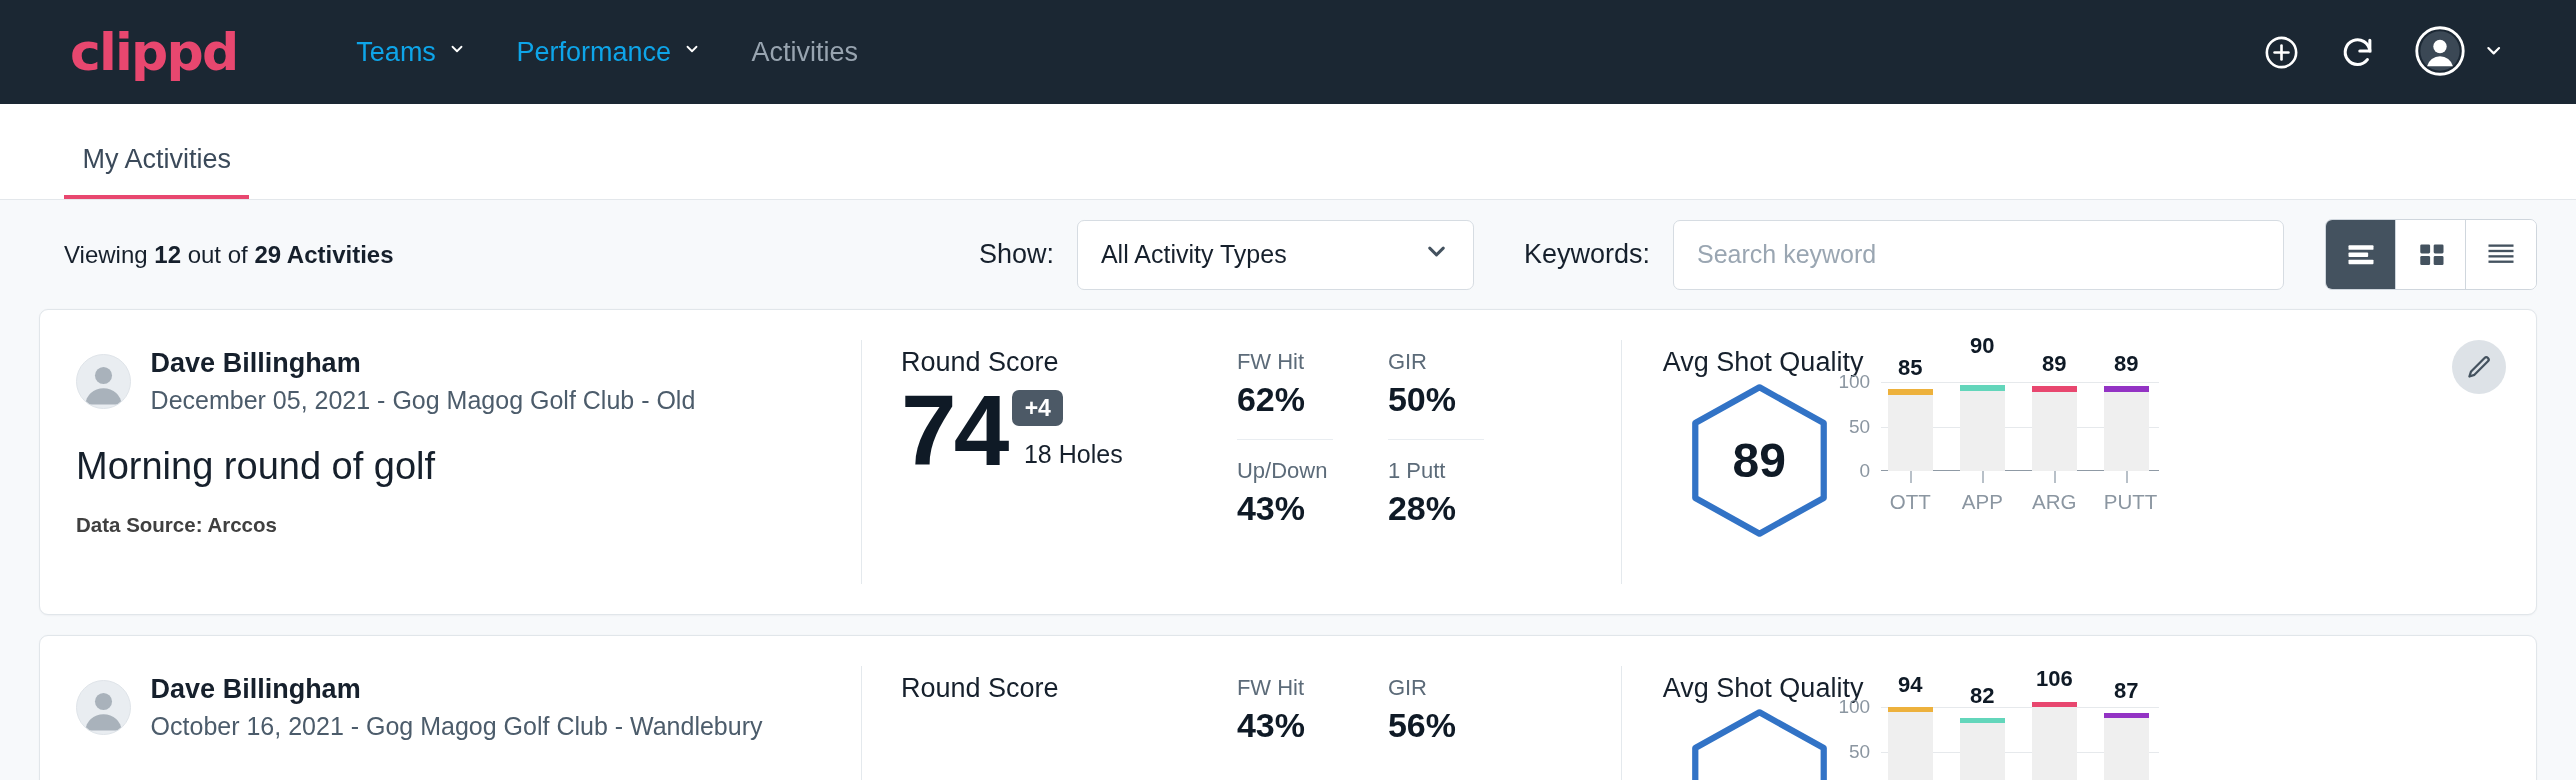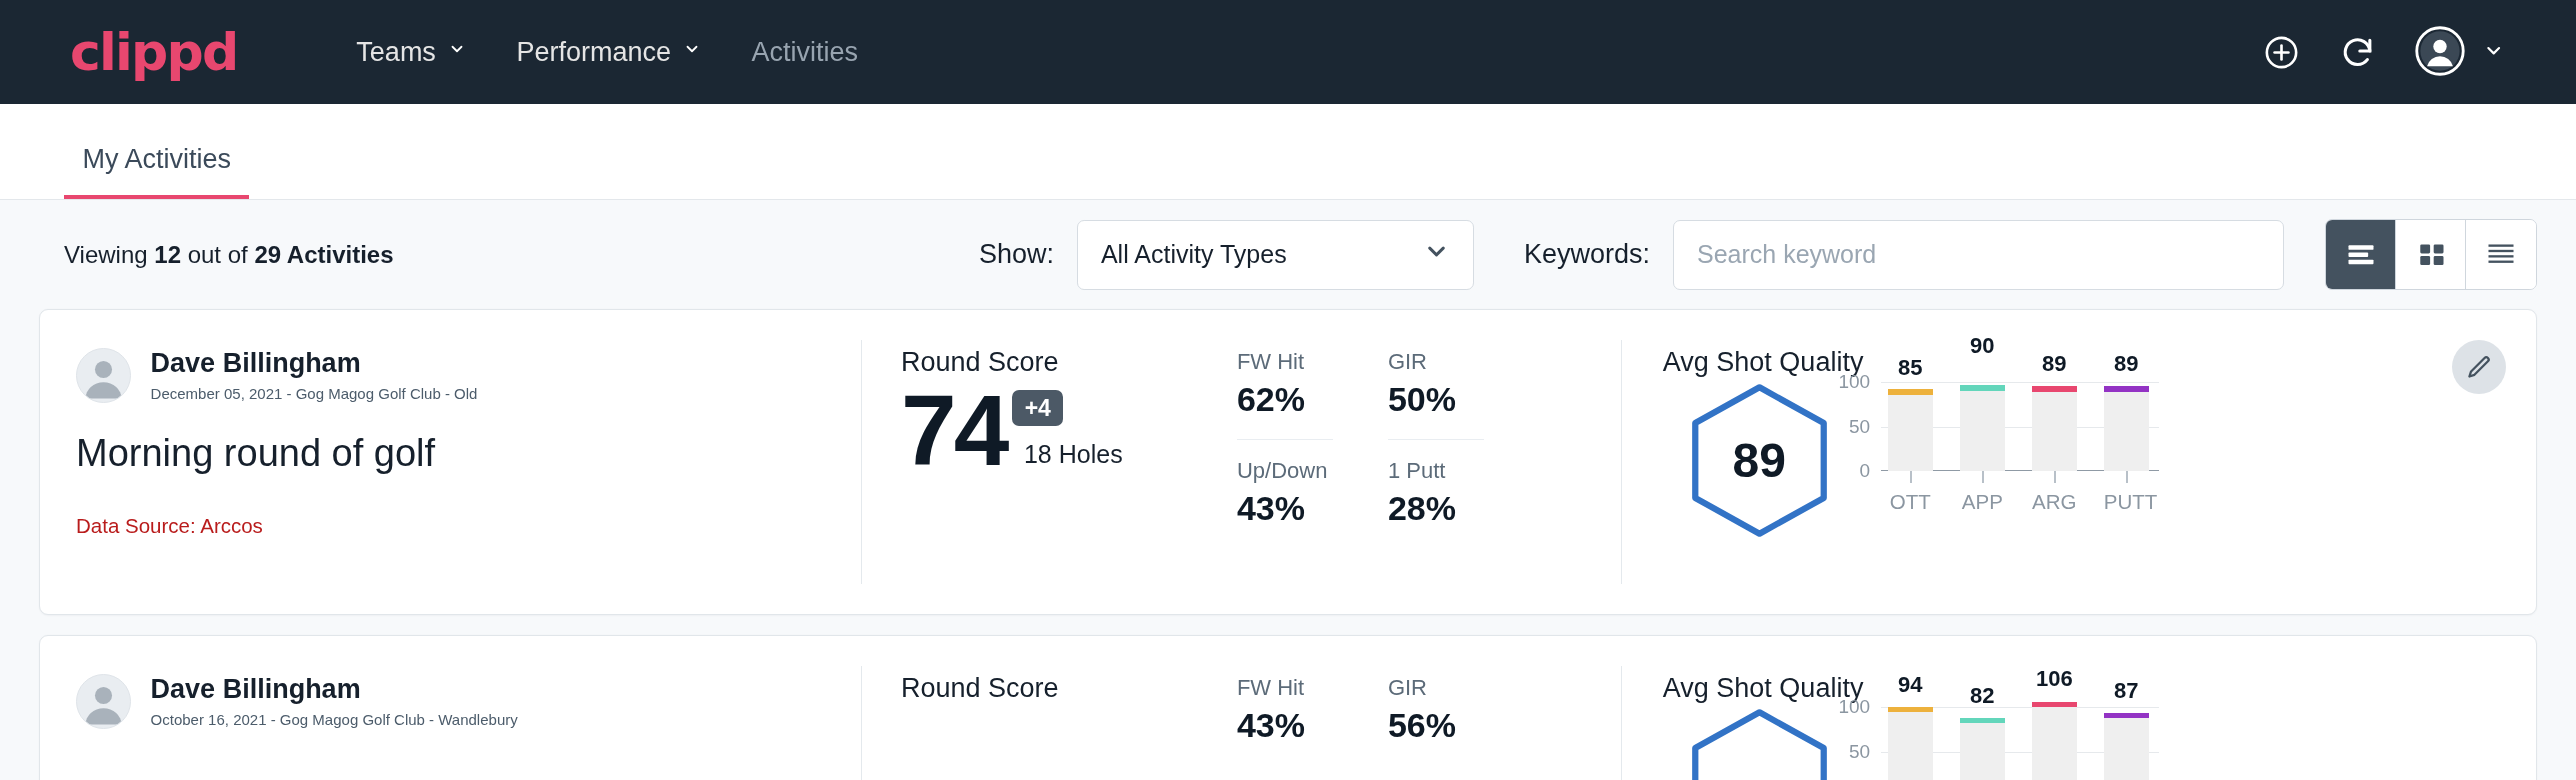--- a/index.html
+++ b/index.html
@@ -25,21 +25,21 @@
     font-weight:bold;
     color:#e8476f;
     letter-spacing:-1.8px;
     margin-left:27px;
     line-height:1;
     font-family:"DejaVu Sans", sans-serif;
   }
   .nav-items{ display:flex; align-items:center; margin-left:94px; gap:0; }
   .nav-item{
     display:flex; align-items:center; gap:12.5px;
-    color:#e5e5e5; font-size:27px; padding:0 25px; cursor:pointer;
+    color:#0ea5e9; font-size:27px; padding:0 25px; cursor:pointer;
     white-space:nowrap;
   }
   .nav-item.dim{ color:#98a4b0; }
   .chev{ display:inline-block; width:18px; height:18px; position:relative; top:-2.7px;}
   .chev svg{ display:block; }
   .nav-right{
     margin-left:auto; display:flex; align-items:center; gap:39px; padding-right:32px;
   }
   .icon-btn{ cursor:pointer; display:flex; align-items:center; }
   .avatar-wrap{ display:flex; align-items:center; gap:18px; cursor:pointer; }
@@ -101,23 +101,23 @@
   .card-2{ height:268px; }
 
   .col-info{ width:821px; padding:37px 0 0 36px; position:relative; }
   .person{ display:flex; align-items:center; gap:19.6px; }
   .avatar-sm{
     width:55px; height:55px; border-radius:50%; background:#e9edf1;
     border:0.9px solid #dfe4e9; display:flex; align-items:center; justify-content:center;
     overflow:hidden; flex:none;
   }
   .pname{ font-size:27px; font-weight:bold; color:#16202c; line-height:1.25; }
-  .pdate{ font-size:15px; color:#4c5c6b; line-height:1.3; margin-top:3.6px; }
+  .pdate{ font-size:25px; color:#4c5c6b; line-height:1.3; margin-top:3.6px; }
   .ctitle{ font-size:38px; color:#16202c; margin-top:28.6px; font-weight:400; }
-  .csrc{ font-size:20.5px; color:#b91c1c; margin-top:39px; }
+  .csrc{ font-size:20.5px; color:#404040; margin-top:25px;font-weight:bold; }
 
   .vdiv{ width:0.9px; background:#e4e9ed; margin:30px 0; flex:none; }
 
   .col-score{ width:375px; padding:37px 0 0 39px; }
   .sec-label{ font-size:27px; color:#16202c; }
   .scorewrap{ display:flex; align-items:flex-end; margin-top:5.4px; position:relative; }
   .bignum{
     font-size:100px; font-weight:bold; letter-spacing:-2.7px; line-height:.95; color:#0f1a26;
   }
   .badge{

